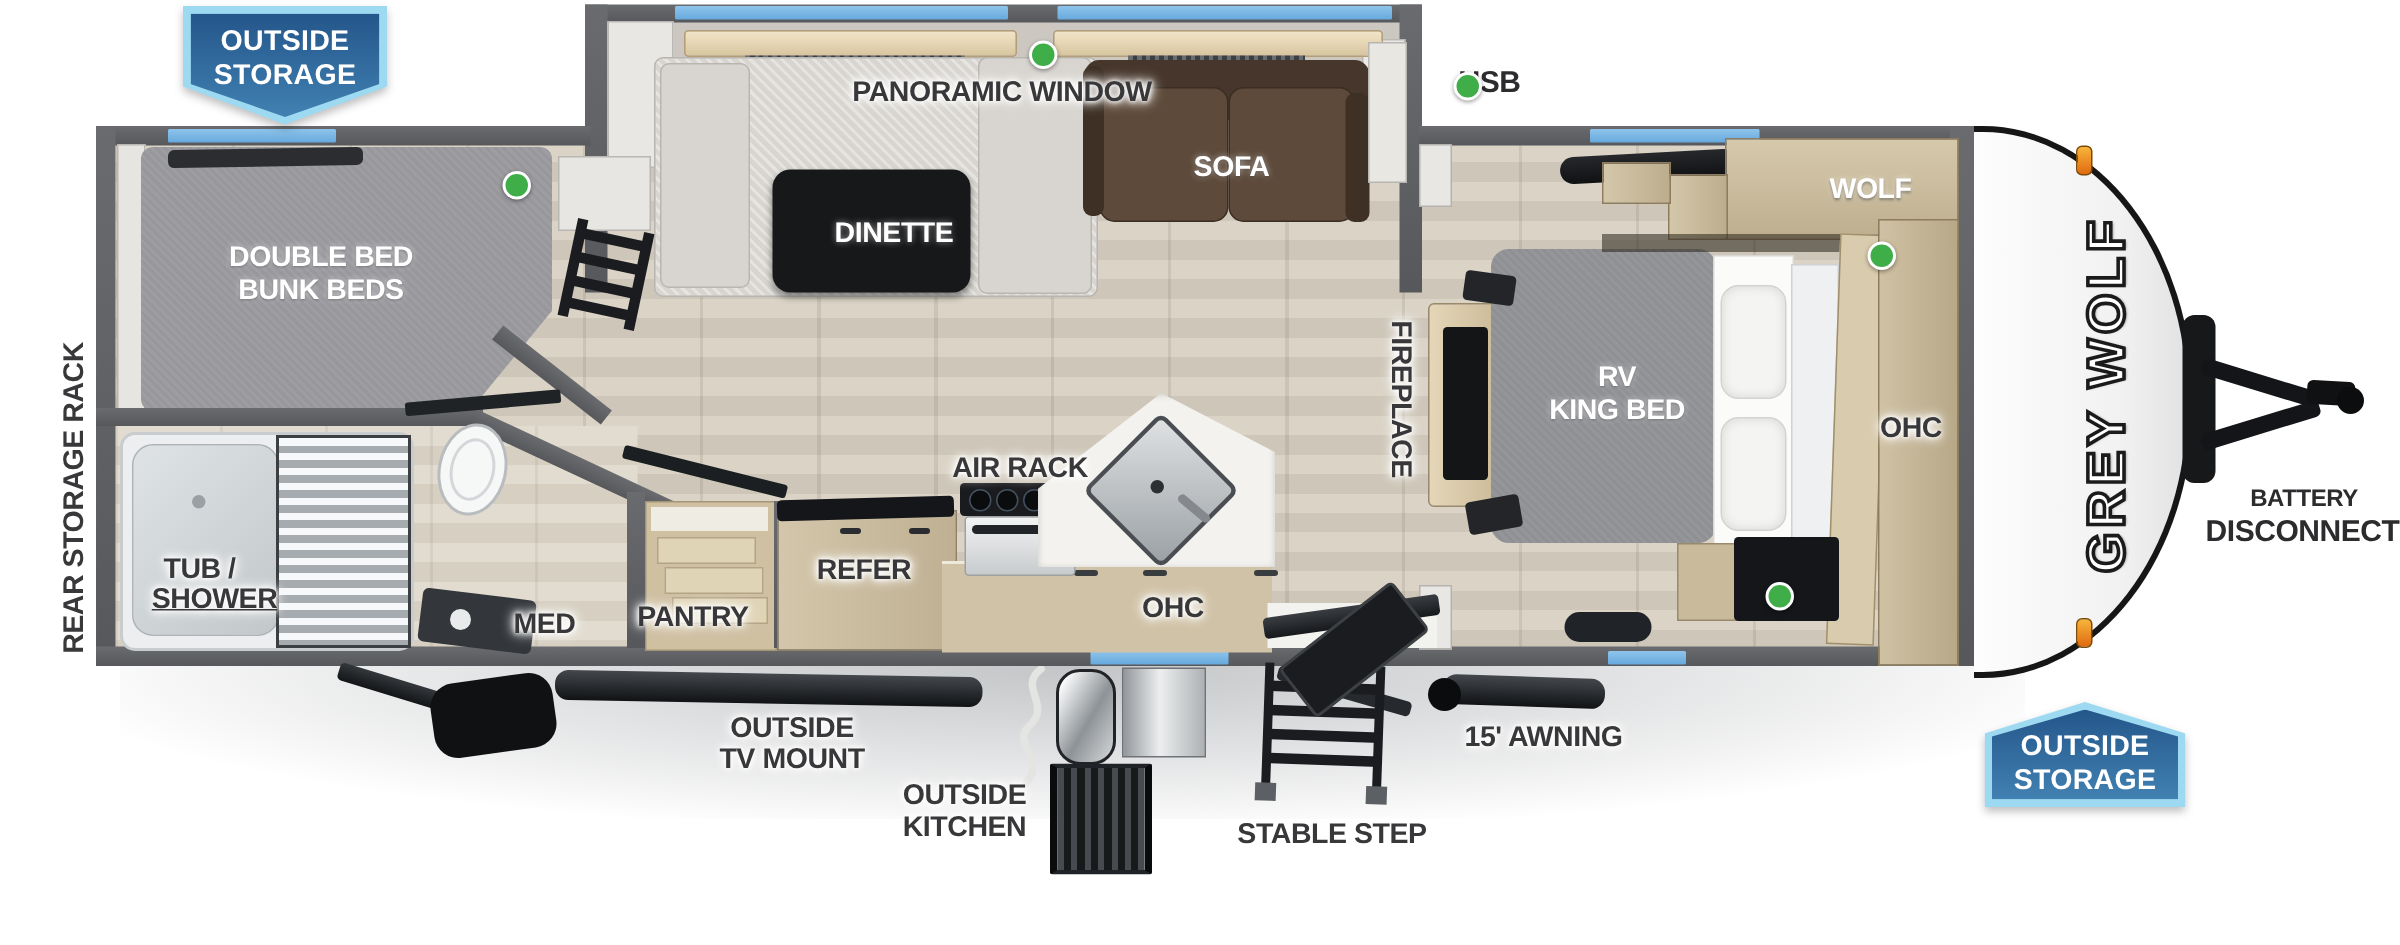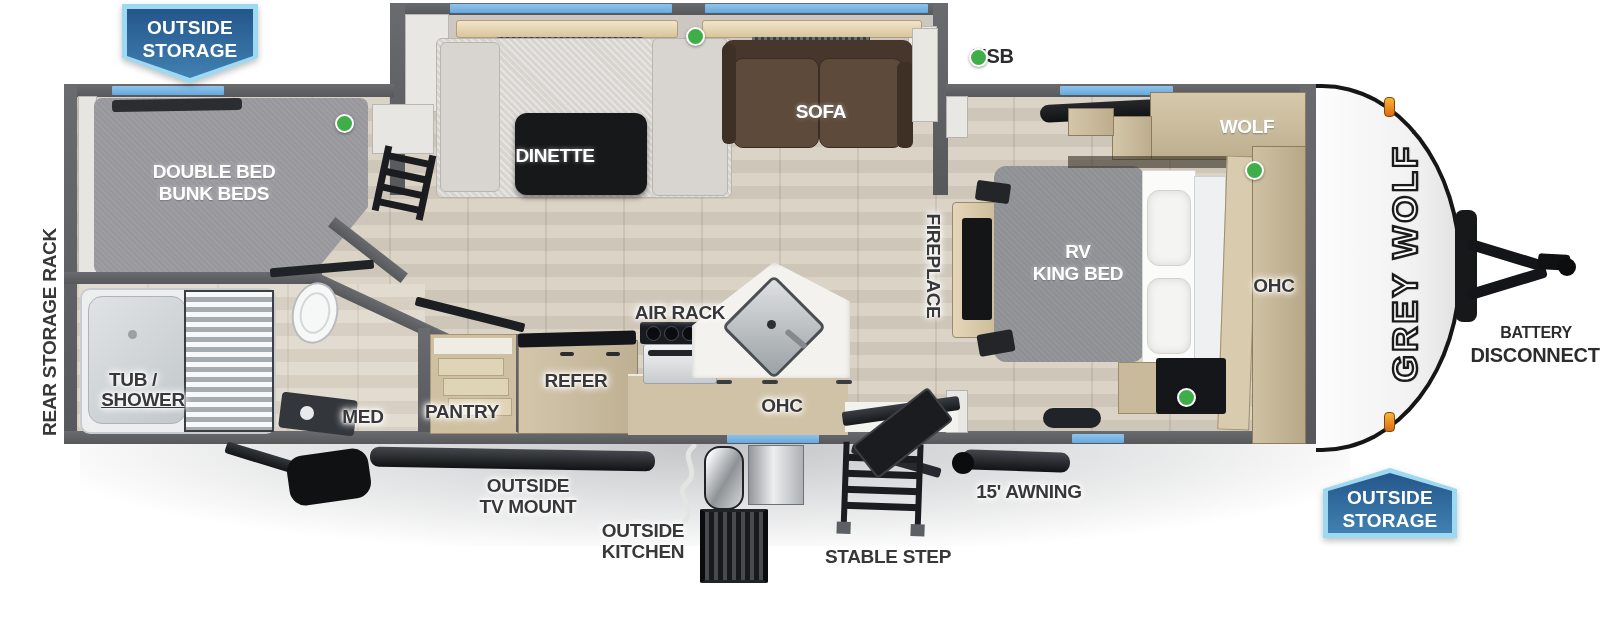--- a/index.html
+++ b/index.html
@@ -218,21 +218,22 @@
 
   <div class="abs" style="left:226px;top:441px;width:146px;height:12px;background:linear-gradient(180deg,#34383c,#131517);border-radius:3px;transform:rotate(17deg);transform-origin:left center;"></div>
   <div class="abs" style="left:288px;top:452px;width:82px;height:50px;background:#101113;border-radius:16px;transform:rotate(-8deg);"></div>
 
   <div class="dot" style="left:335px;top:114px;"></div>
   <div class="dot" style="left:686px;top:27px;"></div>
   <div class="dot" style="left:969px;top:48px;"></div>
   <div class="dot" style="left:1245px;top:161px;"></div>
   <div class="dot" style="left:1177px;top:388px;"></div>
 
-  <div class="lb white" style="left:555px;top:156px;">DINETTE</div>
+  <div class="lb dark" style="left:668px;top:62px;">PANORAMIC WINDOW</div>
+  <div class="lb white" style="left:596px;top:156px;">DINETTE</div>
   <div class="lb white" style="left:821px;top:112px;">SOFA</div>
   <div class="lb plain" style="left:993px;top:56px;font-size:20px;">USB</div>
   <div class="lb white" style="left:214px;top:172px;">DOUBLE BED</div>
   <div class="lb white" style="left:214px;top:194px;">BUNK BEDS</div>
   <div class="lb dark" style="left:133px;top:380px;">TUB /</div>
   <div class="lb dark" style="left:143px;top:400px;text-decoration:underline;">SHOWER</div>
   <div class="lb dark" style="left:363px;top:417px;">MED</div>
   <div class="lb dark" style="left:462px;top:412px;">PANTRY</div>
   <div class="lb dark" style="left:576px;top:381px;">REFER</div>
   <div class="lb dark" style="left:680px;top:313px;">AIR RACK</div>

